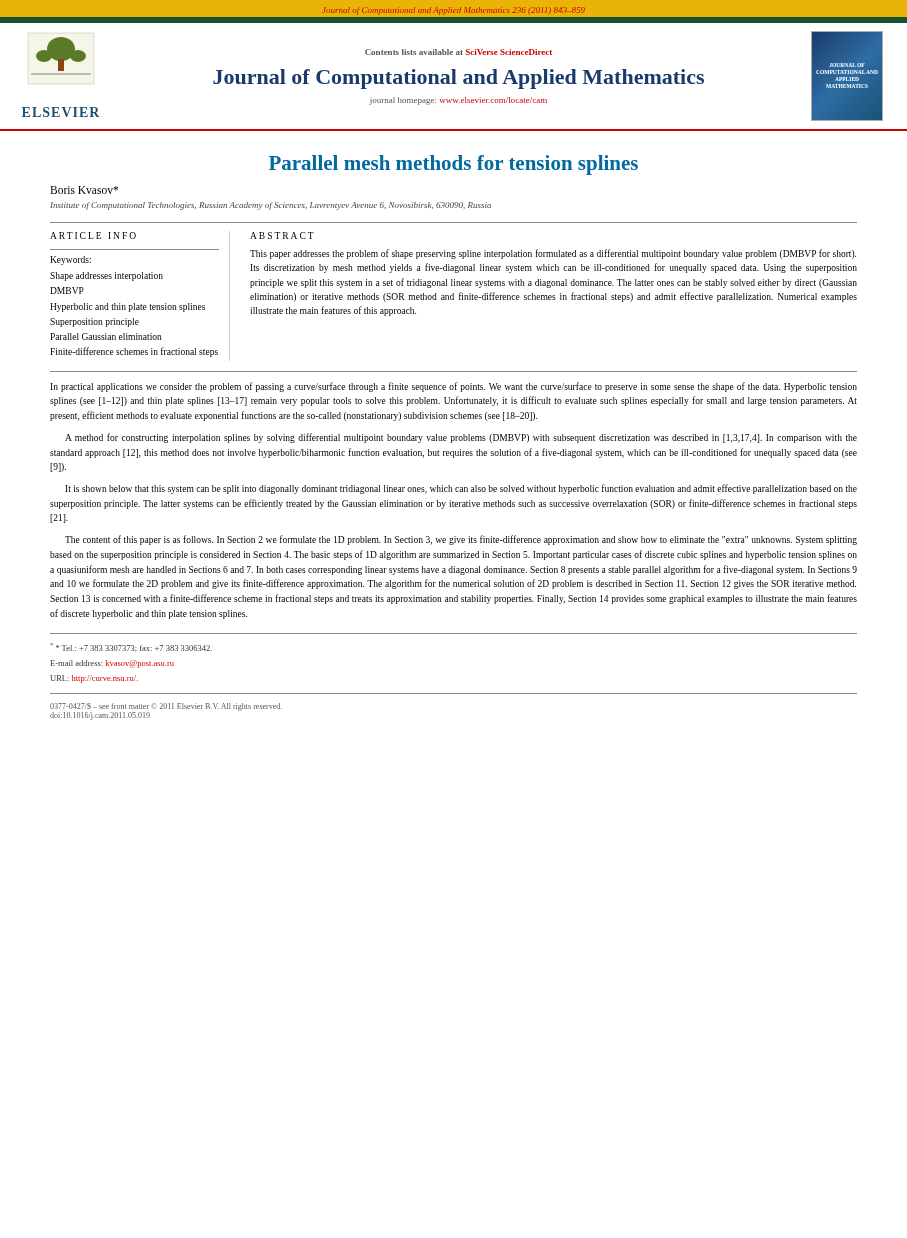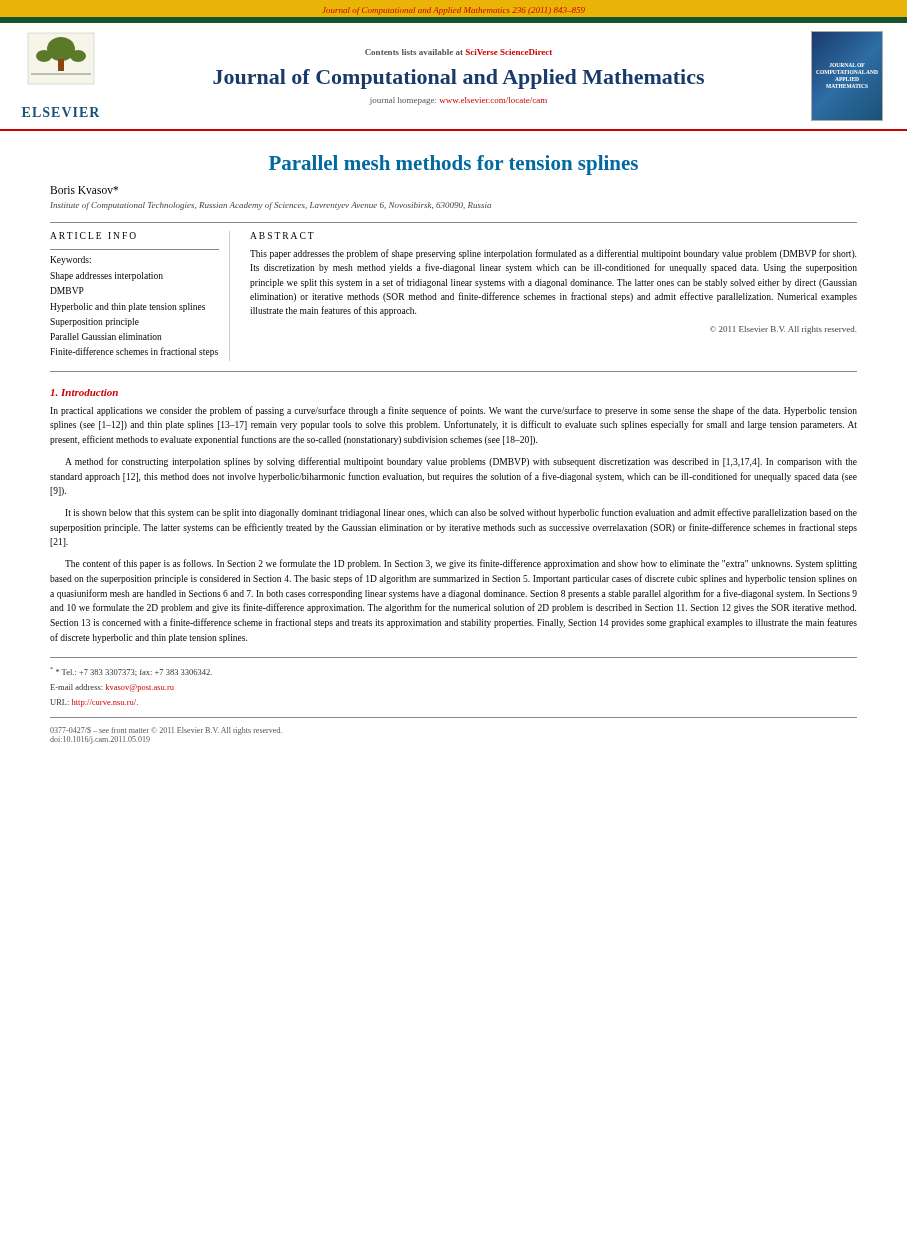--- a/index.html
+++ b/index.html
@@ -311,28 +311,26 @@
         <div>Hyperbolic and thin plate tension splines</div>
         <div>Superposition principle</div>
         <div>Parallel Gaussian elimination</div>
         <div>Finite-difference schemes in fractional steps</div>
       </div>
     </div>
 
     <div class="abstract-section">
       <div class="abstract-title">ABSTRACT</div>
       <div class="abstract-text">This paper addresses the problem of shape preserving spline interpolation formulated as a differential multipoint boundary value problem (DMBVP for short). Its discretization by mesh method yields a five-diagonal linear system which can be ill-conditioned for unequally spaced data. Using the superposition principle we split this system in a set of tridiagonal linear systems with a diagonal dominance. The latter ones can be stably solved either by direct (Gaussian elimination) or iterative methods (SOR method and finite-difference schemes in fractional steps) and admit effective parallelization. Numerical examples illustrate the main features of this approach.</div>
-      <div class="copyright-line">© 2011 Elsevier B.V. All rights reserved.</div>
     </div>
 
   </div>
 
   <hr class="hr-thin">
 
-  <div class="section-heading">1. Introduction</div>
 
   <div class="body-para no-indent">In practical applications we consider the problem of passing a curve/surface through a finite sequence of points. We want the curve/surface to preserve in some sense the shape of the data. Hyperbolic tension splines (see [1–12]) and thin plate splines [13–17] remain very popular tools to solve this problem. Unfortunately, it is difficult to evaluate such splines especially for small and large tension parameters. At present, efficient methods to evaluate exponential functions are the so-called (nonstationary) subdivision schemes (see [18–20]).</div>
   <div class="body-para">A method for constructing interpolation splines by solving differential multipoint boundary value problems (DMBVP) with subsequent discretization was described in [1,3,17,4]. In comparison with the standard approach [12], this method does not involve hyperbolic/biharmonic function evaluation, but requires the solution of a five-diagonal system, which can be ill-conditioned for unequally spaced data (see [9]).</div>
   <div class="body-para">It is shown below that this system can be split into diagonally dominant tridiagonal linear ones, which can also be solved without hyperbolic function evaluation and admit effective parallelization based on the superposition principle. The latter systems can be efficiently treated by the Gaussian elimination or by iterative methods such as successive overrelaxation (SOR) or finite-difference schemes in fractional steps [21].</div>
   <div class="body-para">The content of this paper is as follows. In Section 2 we formulate the 1D problem. In Section 3, we give its finite-difference approximation and show how to eliminate the "extra" unknowns. System splitting based on the superposition principle is considered in Section 4. The basic steps of 1D algorithm are summarized in Section 5. Important particular cases of discrete cubic splines and hyperbolic tension splines on a quasiuniform mesh are handled in Sections 6 and 7. In both cases corresponding linear systems have a diagonal dominance. Section 8 presents a stable parallel algorithm for a five-diagonal system. In Sections 9 and 10 we formulate the 2D problem and give its finite-difference approximation. The algorithm for the numerical solution of 2D problem is described in Section 11. Section 12 gives the SOR iterative method. Section 13 is concerned with a finite-difference scheme in fractional steps and treats its approximation and stability properties. Finally, Section 14 provides some graphical examples to illustrate the main features of discrete hyperbolic and thin plate tension splines.</div>
 
   <div class="footnote-area">
     <div class="footnote-line">
       <sup>*</sup> <span>* Tel.: +7 383 3307373; fax: +7 383 3306342.</span>
     </div>

